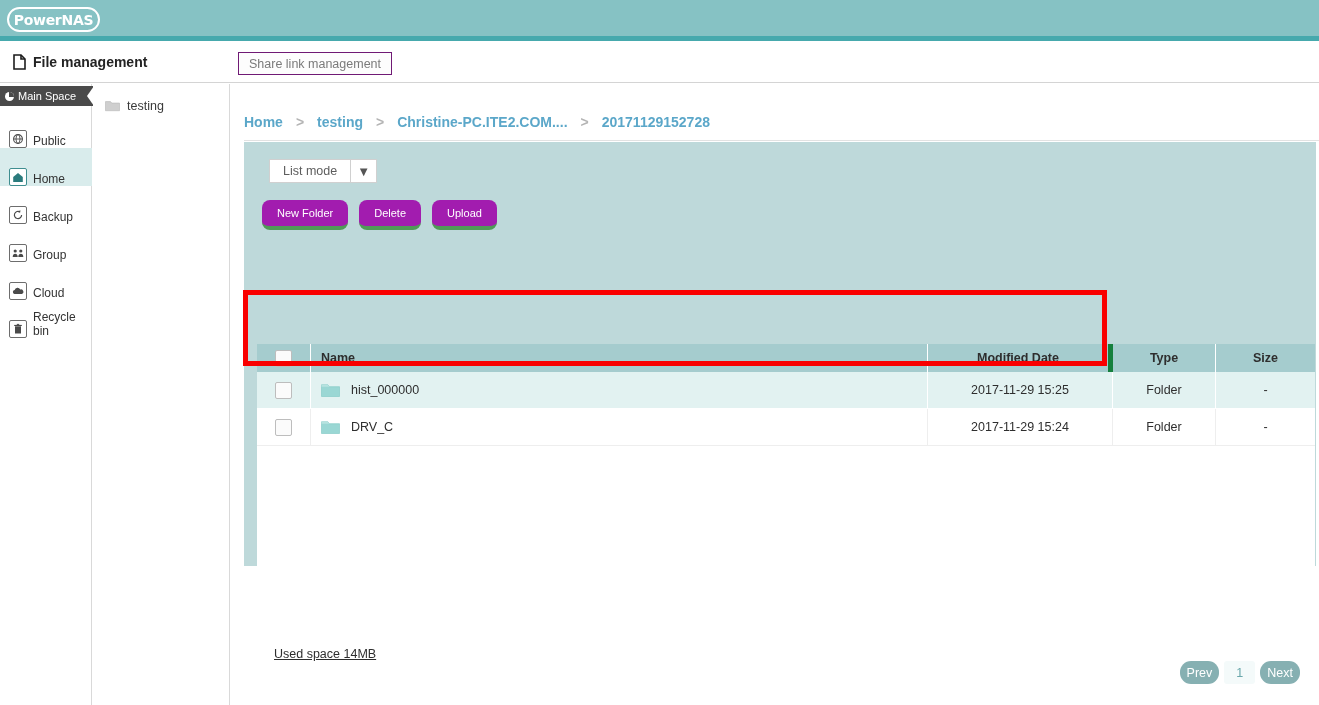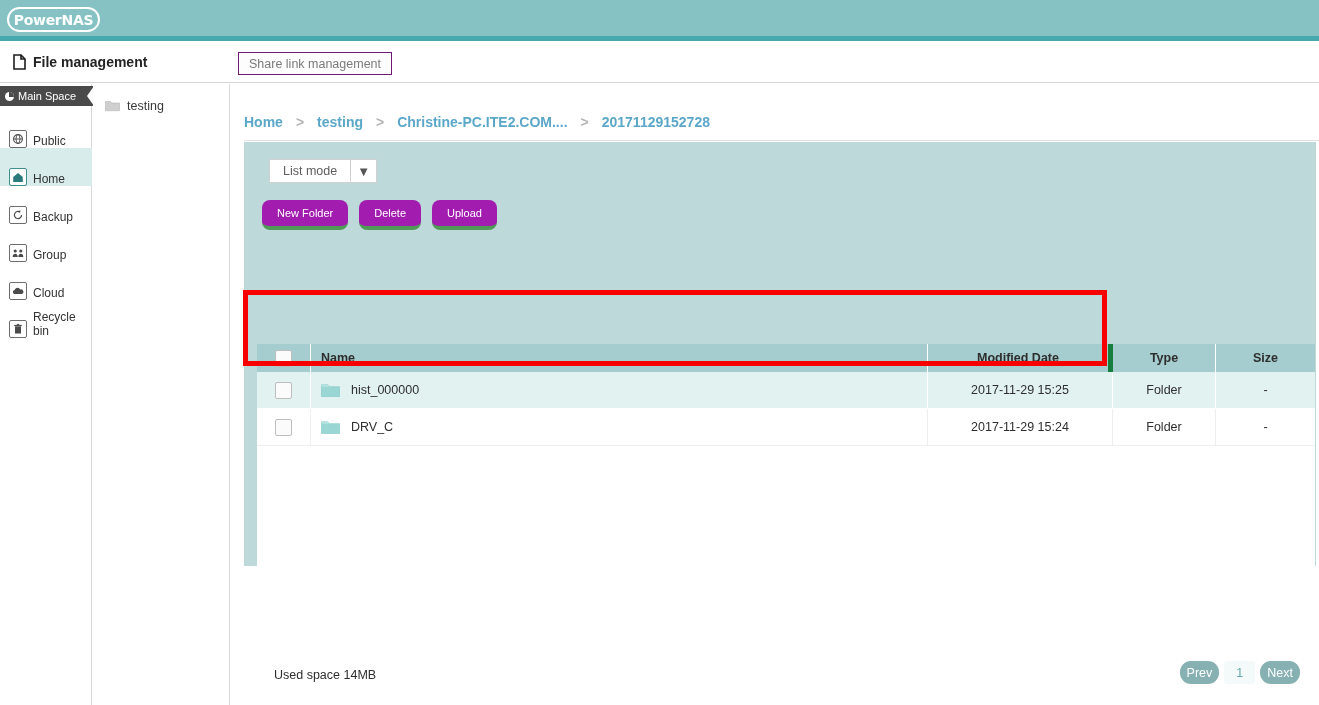--- a/index.html
+++ b/index.html
@@ -353,29 +353,30 @@
     height: 76px;
     border: 5px solid #f90000;
     box-sizing: border-box;
     pointer-events: none;
     z-index: 40;
   }
 
   
   .usedspace {
     position: absolute;
-    left: 16px; top: 519px;
+    left: 16px; top: 498px;
     height: 28px;
     padding: 0 14px;
     background: #ffffff;
     display: flex;
     align-items: center;
     font-size: 12.5px;
     color: #2e2e2e;
     box-sizing: border-box;
+    text-decoration: underline;
   }
   .pager {
     position: absolute;
     right: 16px; top: 519px;
     display: flex;
     align-items: center;
     gap: 5px;
   }
   .pg {
     height: 23px;

